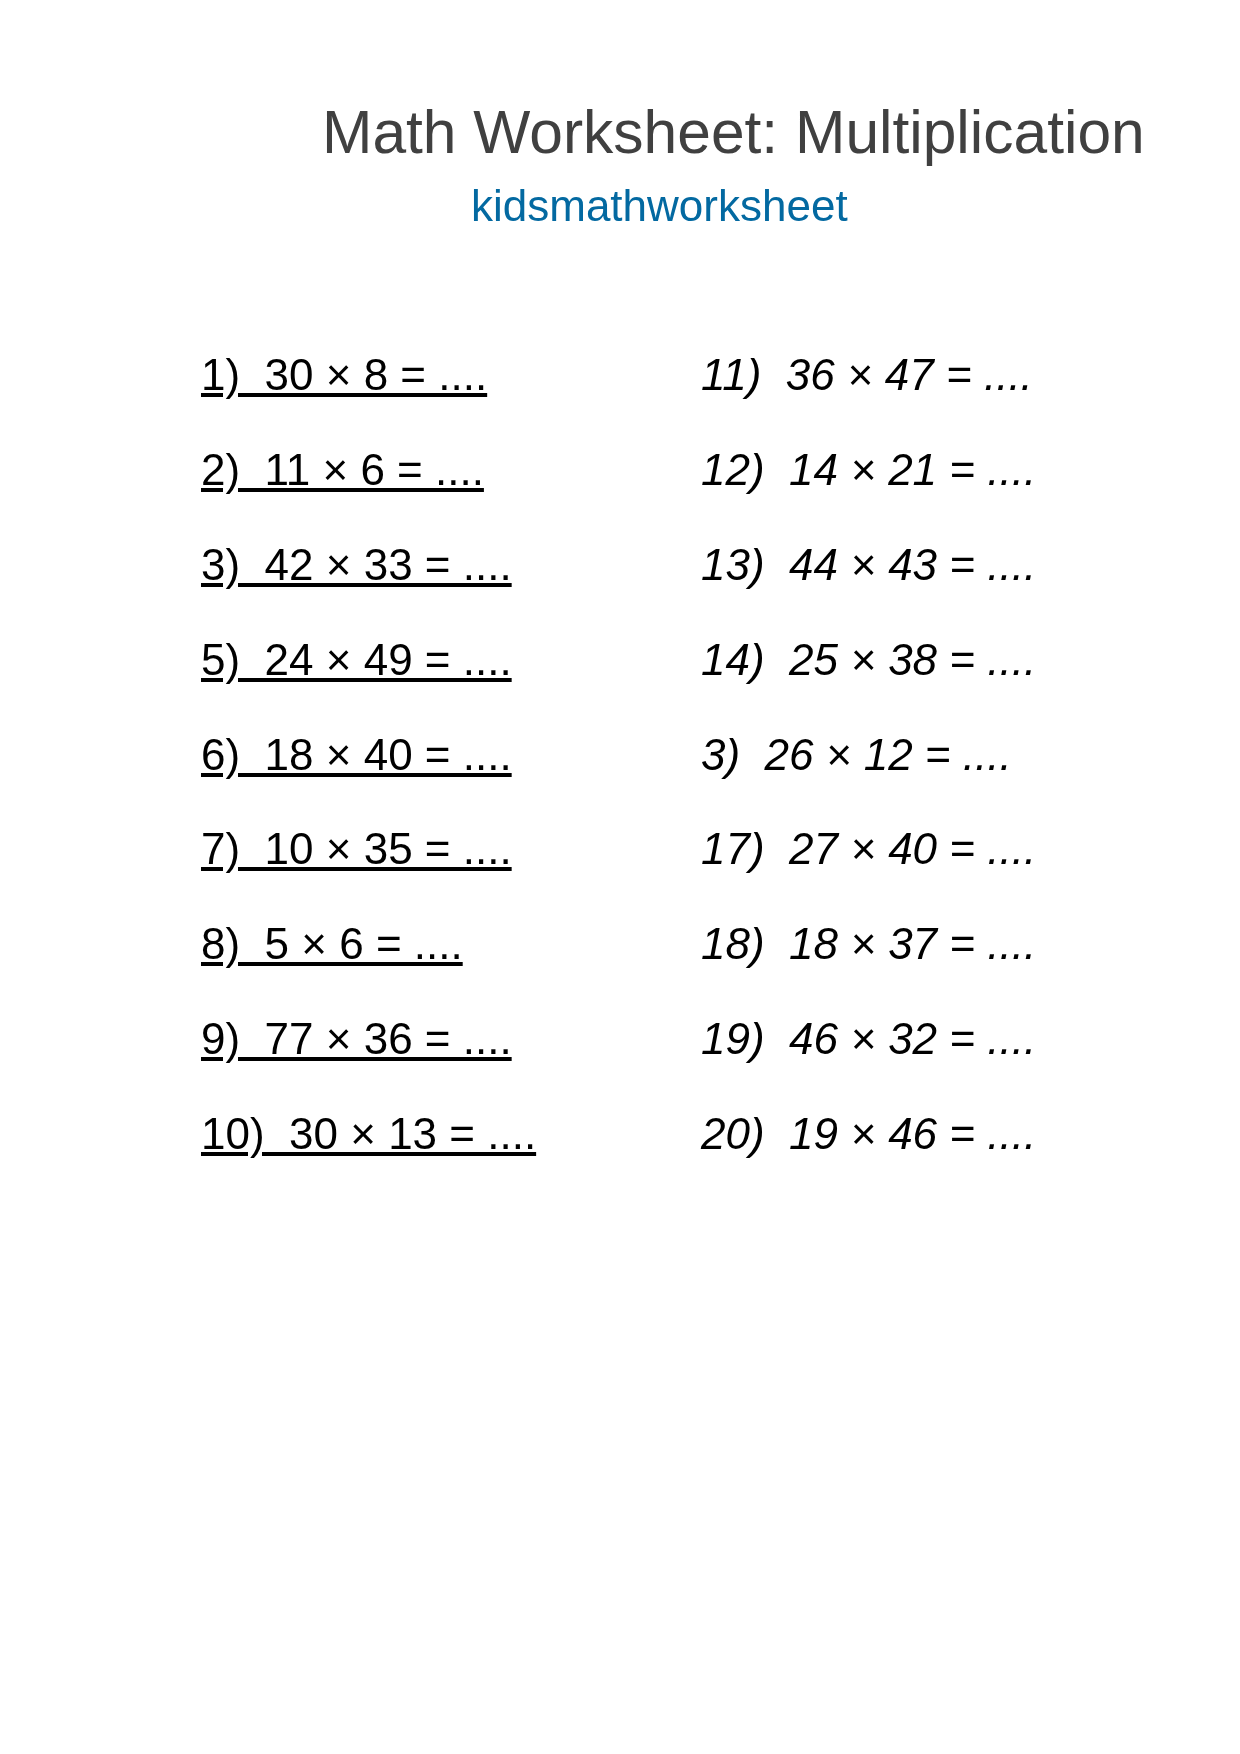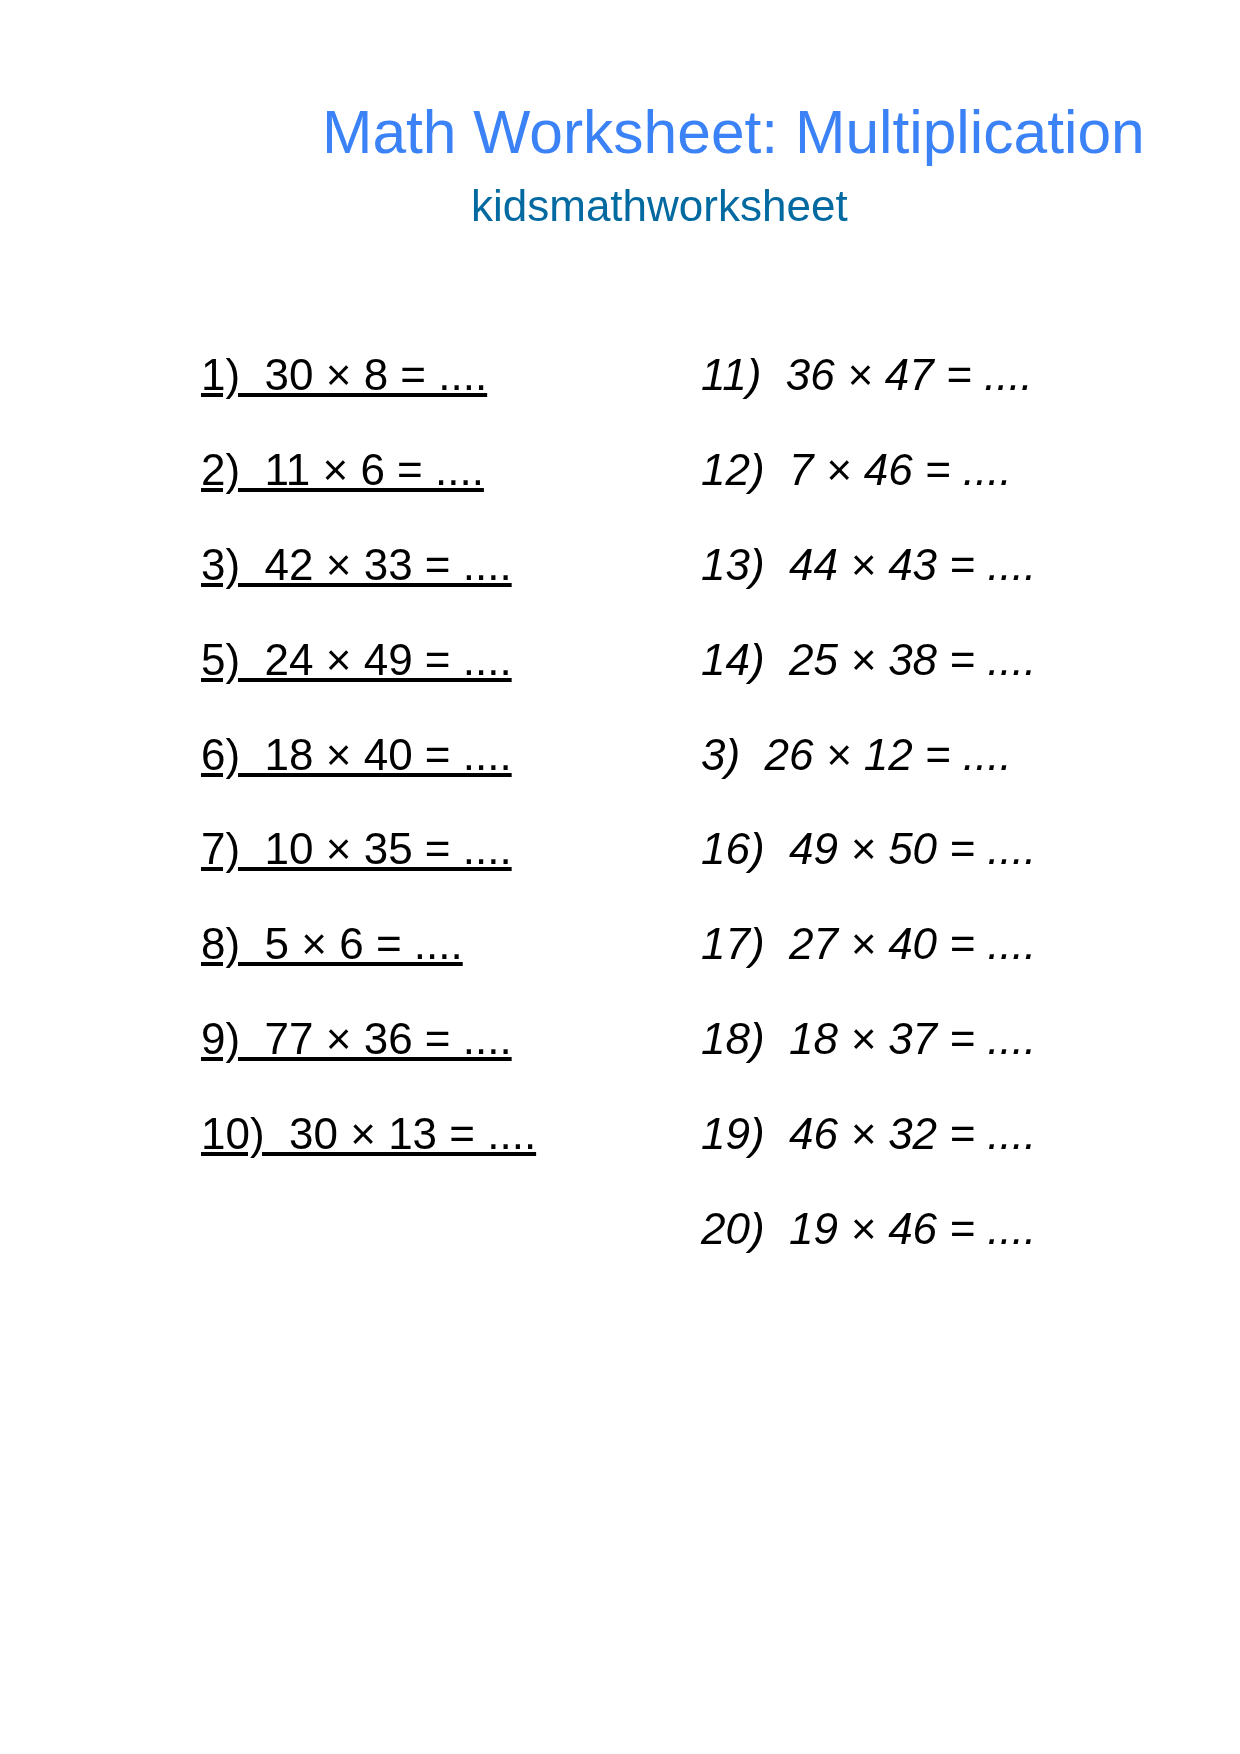--- a/index.html
+++ b/index.html
@@ -15,21 +15,21 @@
       font-family: "Liberation Sans", sans-serif;
       color: #000000;
     }
     .title {
       position: absolute;
       left: 322px;
       top: 97px;
       font-size: 60.5px;
       line-height: 70px;
       white-space: nowrap;
-      color: #3b82f6;
+      color: #404040;
     }
     .subtitle {
       position: absolute;
       left: 471px;
       top: 181px;
       font-size: 44px;
       line-height: 50px;
       white-space: nowrap;
       color: #0369a1;
     }
@@ -59,22 +59,21 @@
   <div class="problem">5)  24 × 49 = ....</div>
   <div class="problem">6)  18 × 40 = ....</div>
   <div class="problem">7)  10 × 35 = ....</div>
   <div class="problem">8)  5 × 6 = ....</div>
   <div class="problem">9)  77 × 36 = ....</div>
   <div class="problem">10)  30 × 13 = ....</div>
 </div>
 
 <div class="column right">
   <div class="problem">11)  36 × 47 = ....</div>
-  <div class="problem">12)  7 × 46 = ....</div>
+  <div class="problem">12)  14 × 21 = ....</div>
   <div class="problem">13)  44 × 43 = ....</div>
   <div class="problem">14)  25 × 38 = ....</div>
   <div class="problem">3)  26 × 12 = ....</div>
-  <div class="problem">16)  49 × 50 = ....</div>
   <div class="problem">17)  27 × 40 = ....</div>
   <div class="problem">18)  18 × 37 = ....</div>
   <div class="problem">19)  46 × 32 = ....</div>
   <div class="problem">20)  19 × 46 = ....</div>
 </div>
 
 </body></html>

